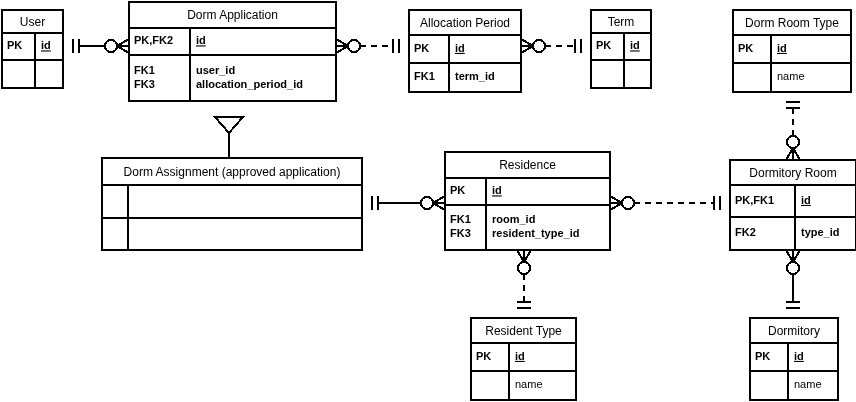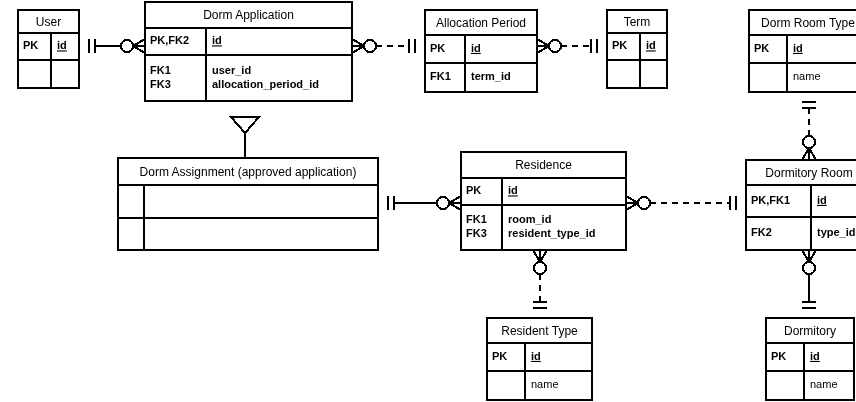--- a/index.html
+++ b/index.html
@@ -11,21 +11,20 @@
   body {
     width: 856px;
     height: 402px;
     font-family: "Liberation Sans", sans-serif;
     overflow: hidden;
   }
   #diagram-root {
     position: relative;
     width: 836px;
     height: 402px;
-    margin-left: 16px;
   }
   svg.er-canvas {
     position: absolute;
     left: 0;
     top: 0;
     width: 856px;
     height: 402px;
     shape-rendering: crispEdges;
   }
   .entity-box rect.entity-frame {

